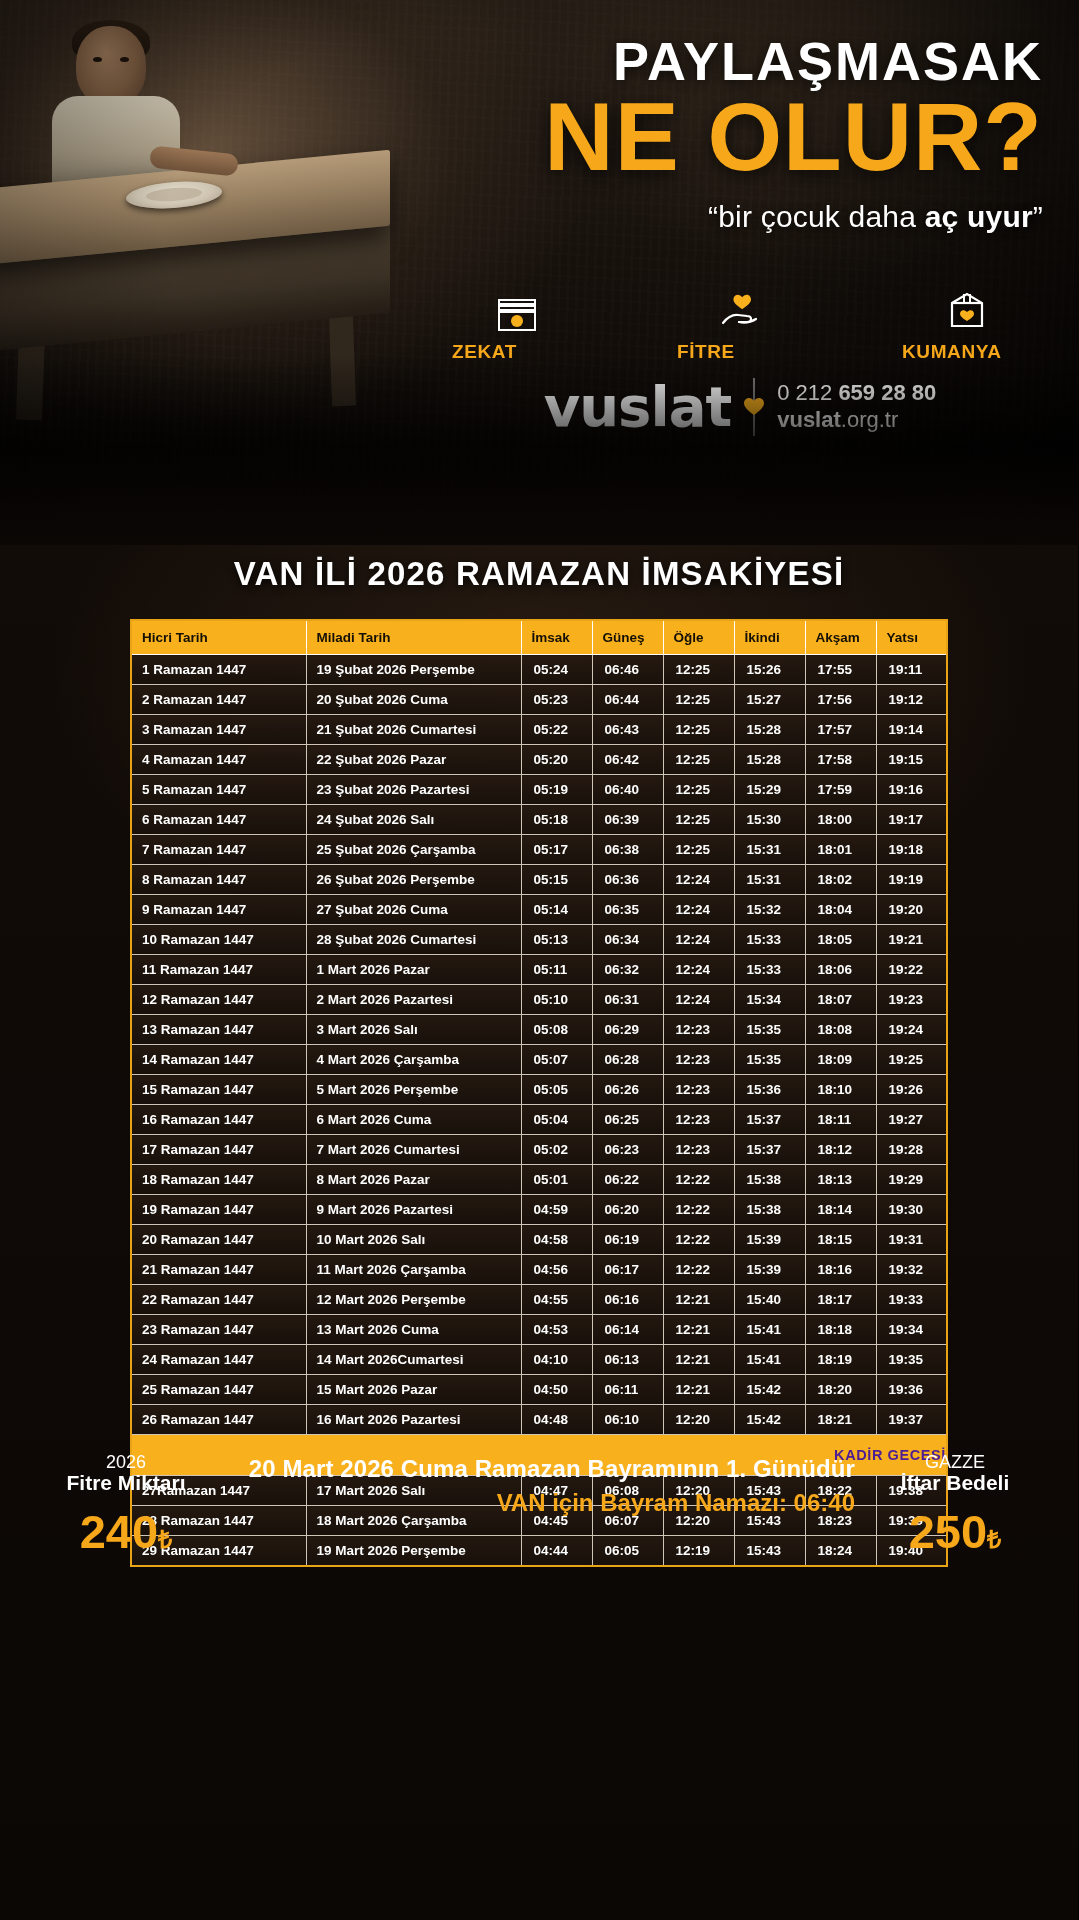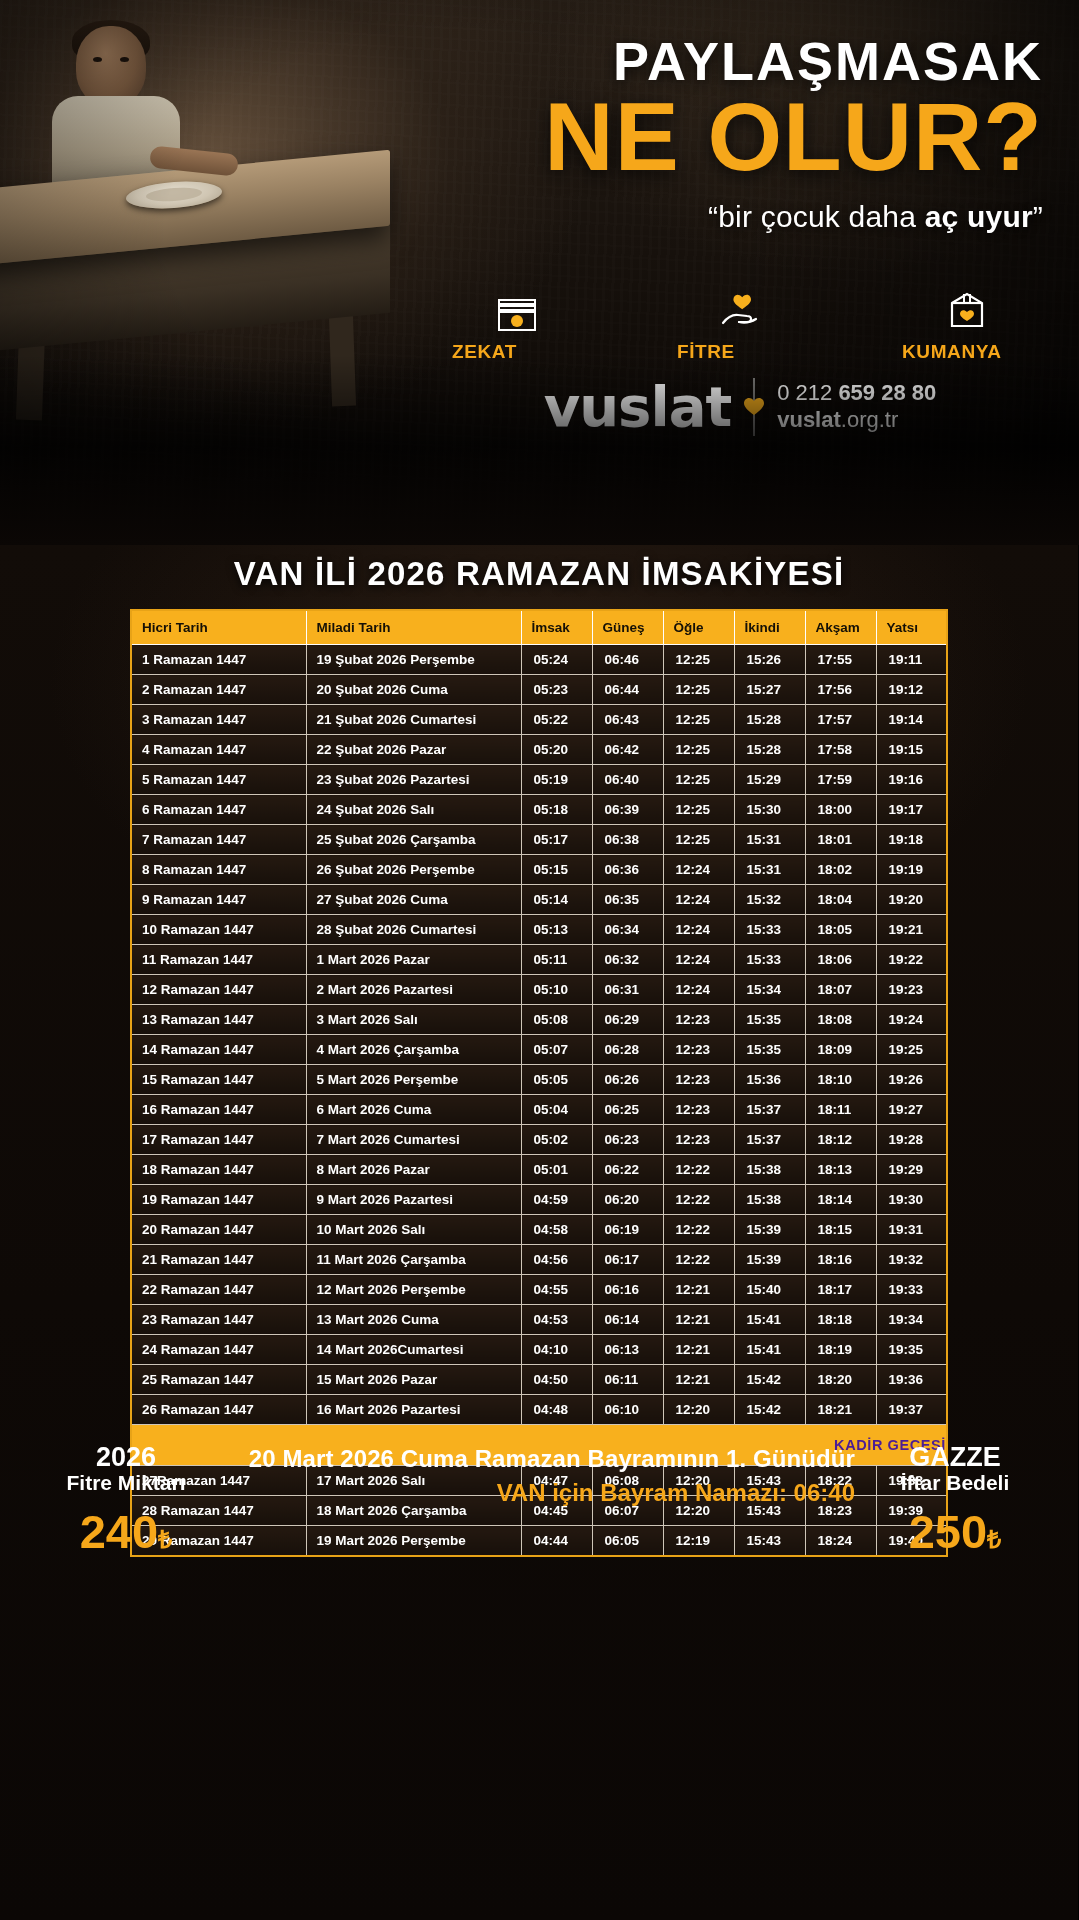--- a/index.html
+++ b/index.html
@@ -140,21 +140,21 @@
       radial-gradient(ellipse 700px 420px at 50% 10%, rgba(70,48,32,.45) 0%, rgba(0,0,0,0) 70%),
       linear-gradient(180deg,#120c08 0%, #0e0906 55%, #0b0705 100%);
   }
   .page-title {
     text-align:center; padding-top:10px;
     font-size:33px; font-weight:700; letter-spacing:1.2px; color:#fff;
     text-shadow:0 2px 8px rgba(0,0,0,.9);
   }
 
   table.imsak {
-    width:818px; margin:16px auto 0; border-collapse:collapse;
+    width:818px; margin:26px auto 0; border-collapse:collapse;
     border:2px solid #E8A317; table-layout:fixed;
   }
   table.imsak th {
     background:#F8B01D; color:#151006; text-align:left;
     font-size:13.5px; font-weight:700; padding:9px 8px 9px 10px;
     border:1px solid #fff;
   }
   table.imsak td {
     border:1px solid #cfc6b8;
     padding:7px 8px 7px 10px;
@@ -172,21 +172,21 @@
   col.c-t { width:71px; }
 
   
   .footer { position:relative; width:1079px; height:0; }
   .foot-wrap {
     position:absolute; left:0; right:0; top:-122px; height:122px;
     display:flex; align-items:flex-start; justify-content:space-between;
     padding:8px 24px 0 26px;
   }
   .foot-side { text-align:center; width:200px; }
-  .foot-side .cap1 { font-size:27px; font-weight:700; color:#fff; line-height:1.06; }
+  .foot-side .cap1 { font-size:18px; font-weight:400; color:#fff; line-height:1.06; }
   .foot-side .cap2 { font-size:21px; font-weight:700; color:#fff; line-height:1.06; }
   .foot-side .amt {
     font-size:47px; font-weight:700; color:#F6A71A; line-height:1; margin-top:14px;
   }
   .foot-side .amt small { font-size:25px; }
   .foot-mid { flex:1; text-align:right; padding-top:2px; }
   .foot-mid .l1 { font-size:24px; font-weight:700; color:#fff; letter-spacing:.1px; }
   .foot-mid .l2 { font-size:24px; font-weight:700; color:#F6A71A; margin-top:6px; }
 </style>
 </head>

